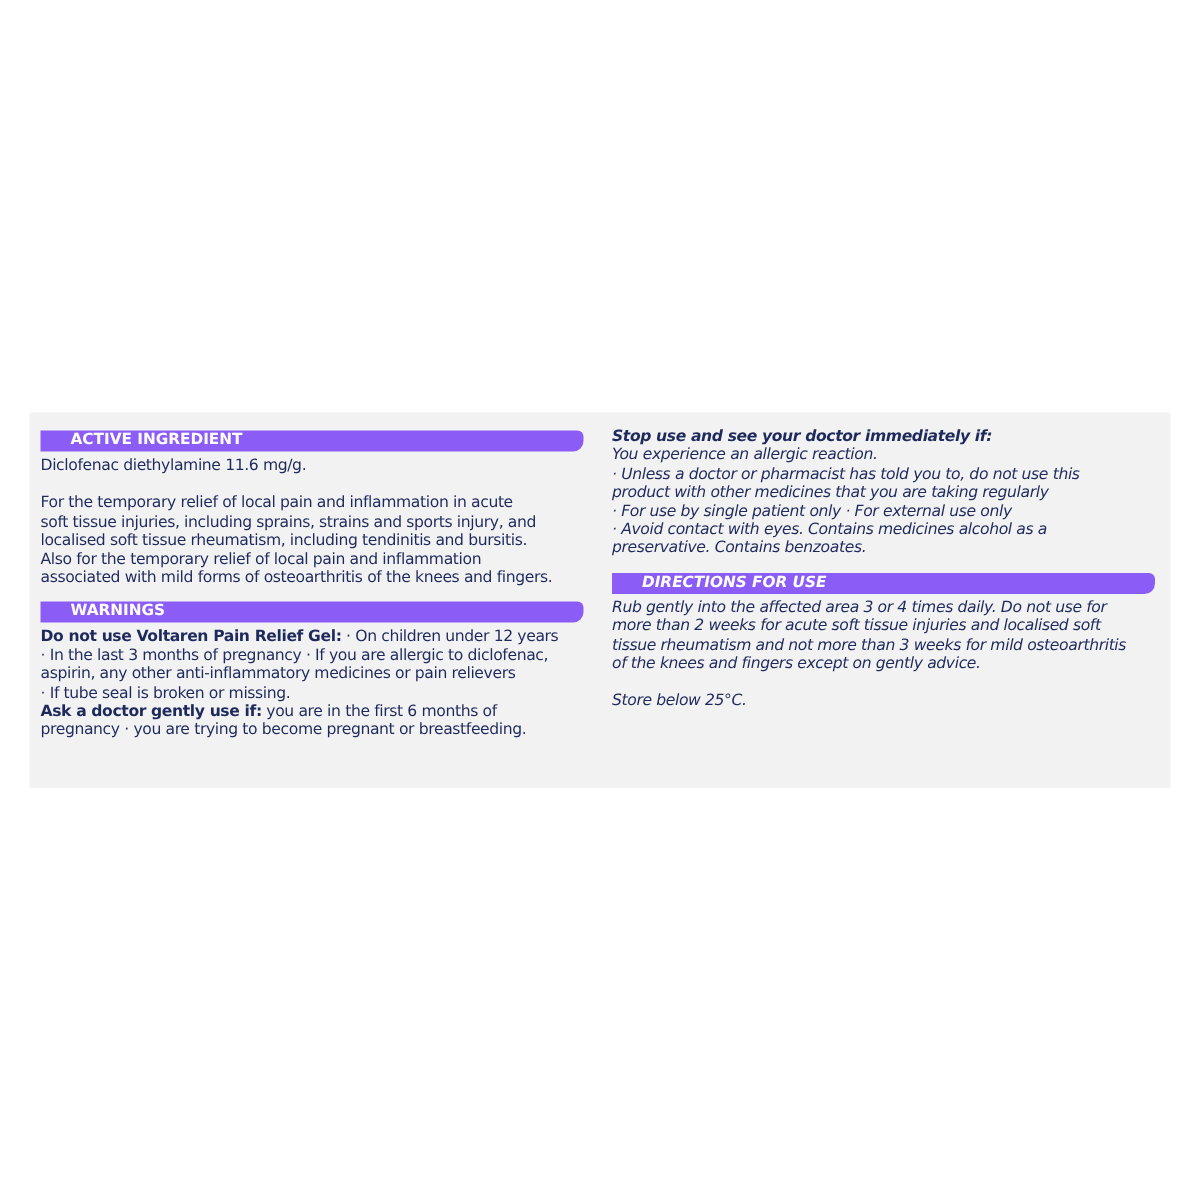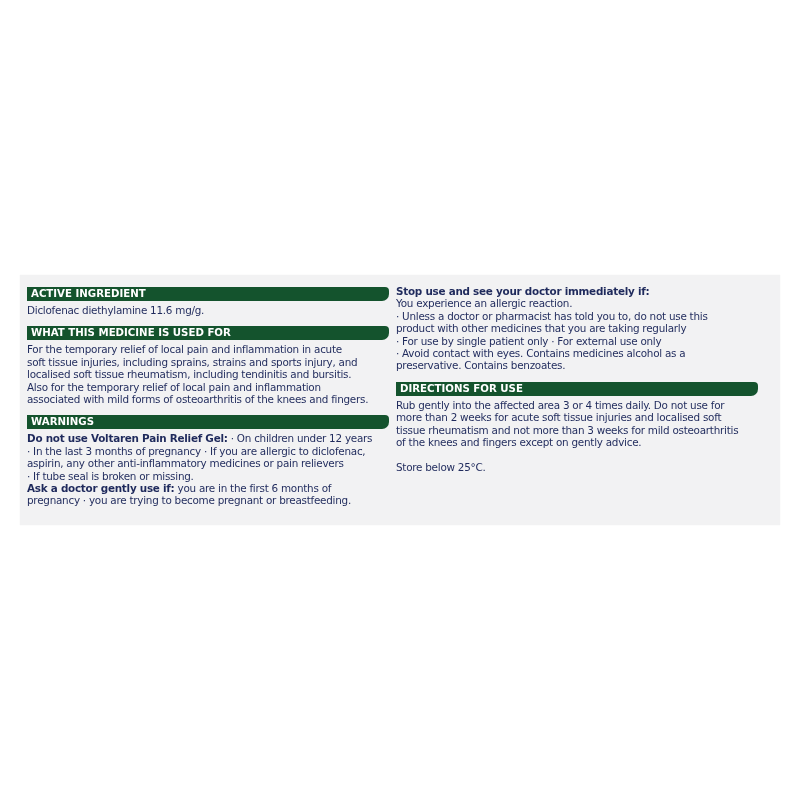--- a/index.html
+++ b/index.html
@@ -25,33 +25,34 @@
     }
     .col {
       position: absolute;
       top: 0;
     }
     .col-left {
       left: 7px;
       width: 362px;
     }
     .col-right {
-      left: 376px;
+      left: 388px;
       width: 362px;
+      font-style: italic;
     }
     .bar {
-      background: #14532d;
+      background: #8b5cf6;
       color: #ffffff;
       font-family: "DejaVu Sans", sans-serif;
       font-weight: bold;
       font-size: 10.2px;
       letter-spacing: 0px;
       height: 14px;
       line-height: 14px;
-      padding-left: 4px;
+      padding-left: 20px;
       border-radius: 0 4px 7px 0;
       text-transform: uppercase;
     }
     .text {
       color: #1f2a5c;
       font-size: 10.4px;
       line-height: 12.4px;
       letter-spacing: -0.25px;
       white-space: nowrap;
     }
@@ -67,21 +68,20 @@
 
   <div class="col col-left" style="top:12px;">
 
     <div class="bar">ACTIVE INGREDIENT</div>
     <div class="gap-s"></div>
     <div class="text">
       <span class="line">Diclofenac diethylamine 11.6 mg/g.</span>
     </div>
 
     <div class="gap-m"></div>
-    <div class="bar">WHAT THIS MEDICINE IS USED FOR</div>
     <div class="gap-s"></div>
     <div class="text">
       <span class="line">For the temporary relief of local pain and inflammation in acute</span>
       <span class="line">soft tissue injuries, including sprains, strains and sports injury, and</span>
       <span class="line">localised soft tissue rheumatism, including tendinitis and bursitis.</span>
       <span class="line">Also for the temporary relief of local pain and inflammation</span>
       <span class="line">associated with mild forms of osteoarthritis of the knees and fingers.</span>
     </div>
 
     <div class="gap-m"></div>

